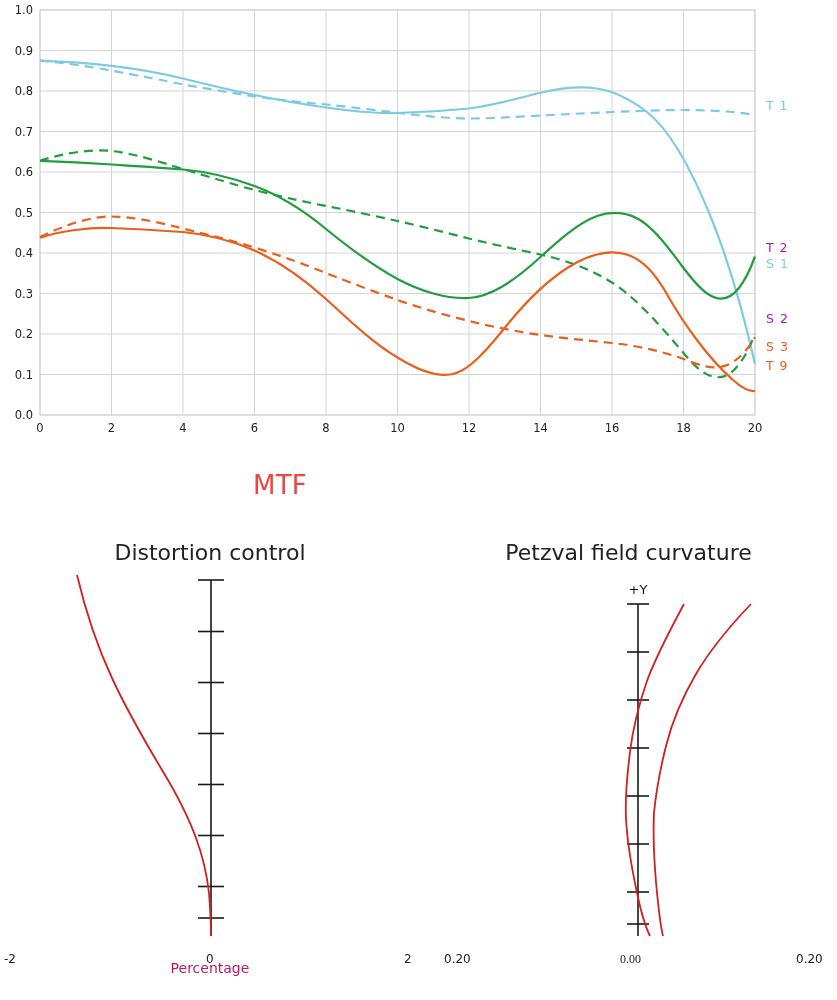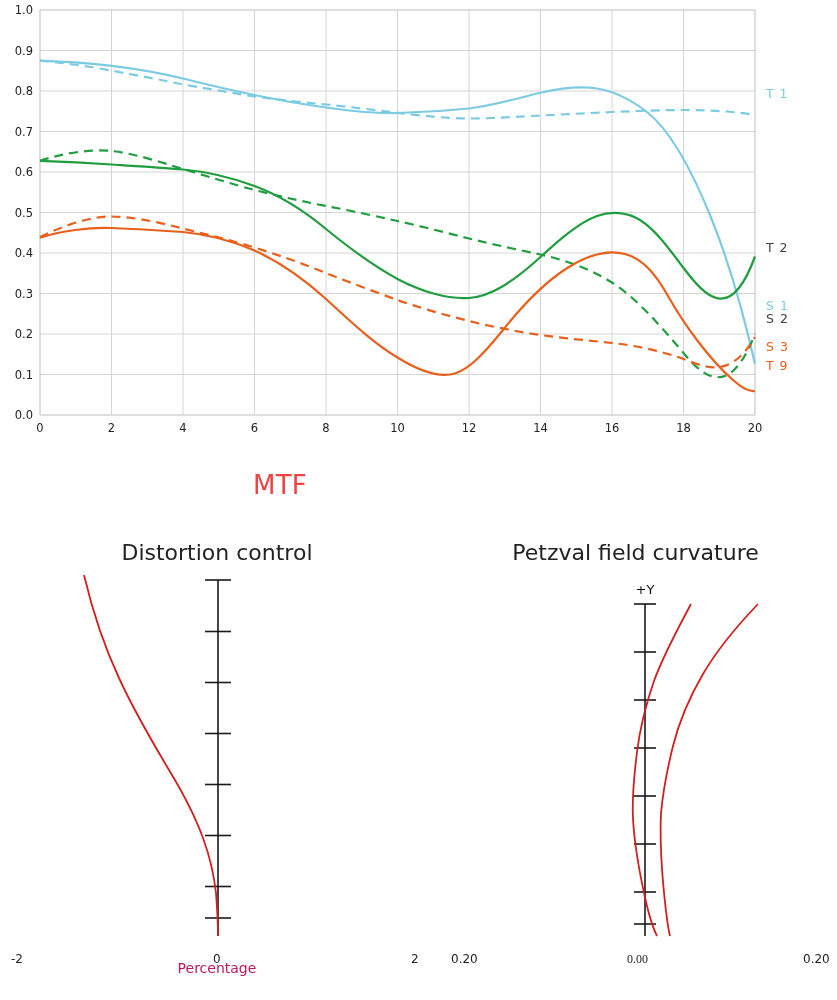--- a/index.html
+++ b/index.html
@@ -64,36 +64,35 @@
     vertical-align: top;
   }
 
   
   .series-label {
     position: absolute;
     font-size: 12.5px;
     letter-spacing: 1px;
   }
   .c-blue { color: #7ccbe3; }
-  .c-green { color: #404040; }
+  .c-green { color: #a21caf; }
   .c-orange { color: #e8601c; }
 
   
   #bottom-row {
     position: absolute;
     left: 0;
     top: 520px;
     width: 837px;
     height: 480px;
   }
   .sub-chart {
     position: absolute;
     top: 0;
     height: 480px;
-    margin-left: 7px;
   }
   #distortion-chart { left: 0; width: 420px; }
   #petzval-chart { left: 420px; width: 417px; }
 
   .sub-title {
     position: absolute;
     top: 20px;
     width: 100%;
     text-align: center;
     font-size: 22px;
@@ -192,23 +191,23 @@
         <text x="33" y="216.5">0.5</text>
         <text x="33" y="176">0.6</text>
         <text x="33" y="135.5">0.7</text>
         <text x="33" y="95">0.8</text>
         <text x="33" y="54.5">0.9</text>
         <text x="33" y="14">1.0</text>
       </g>
     </svg>
   </div>
 
-  <div class="series-label c-blue" style="left:766px; top:86px;">T 1</div>
+  <div class="series-label c-blue" style="left:766px; top:98px;">T 1</div>
   <div class="series-label c-green" style="left:766px; top:240px;">T 2</div>
-  <div class="series-label c-blue" style="left:766px; top:256px;margin-top:42px;">S 1</div>
+  <div class="series-label c-blue" style="left:766px; top:256px;">S 1</div>
   <div class="series-label c-green" style="left:766px; top:311px;">S 2</div>
   <div class="series-label c-orange" style="left:766px; top:339px;">S 3</div>
   <div class="series-label c-orange" style="left:766px; top:358px;">T 9</div>
 
   <div class="mtf-title">MTF</div>
 
 </div>
 
 <div id="bottom-row">
 

